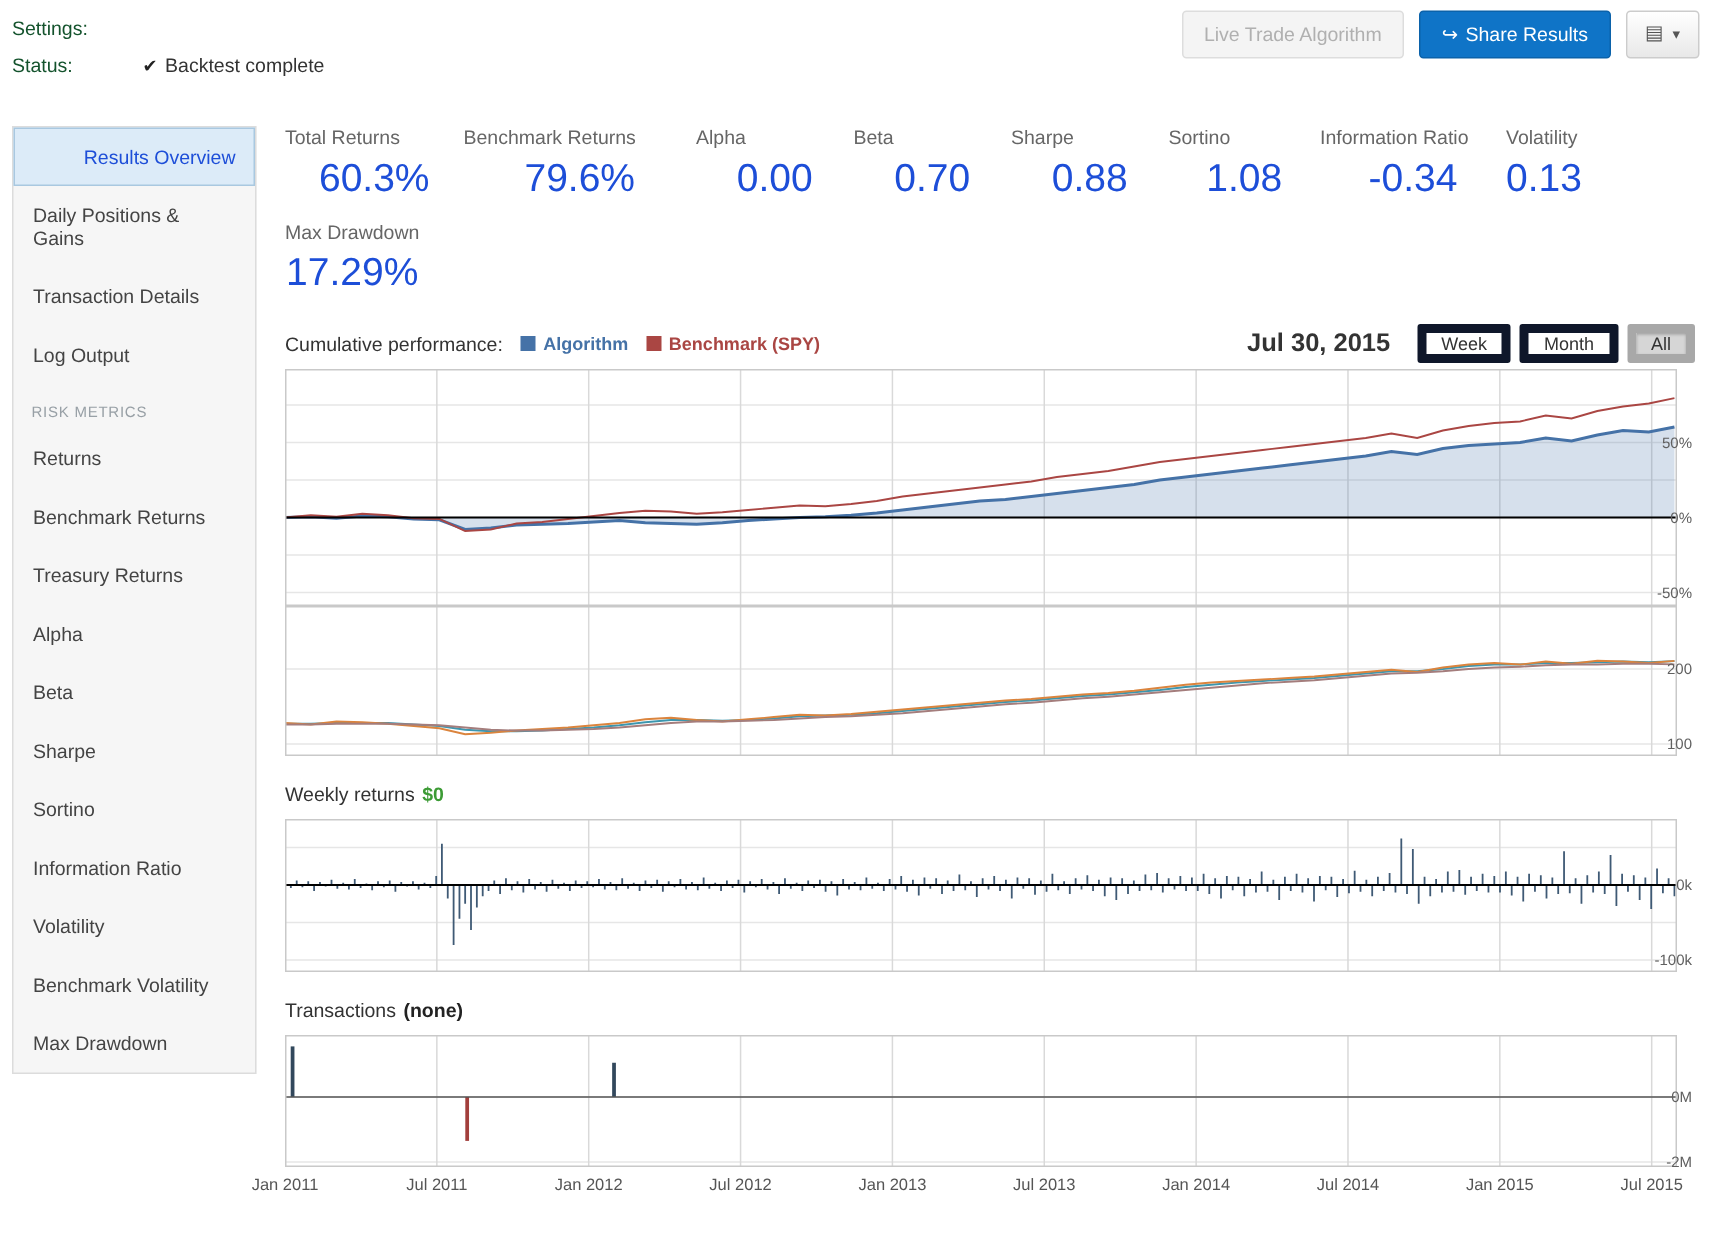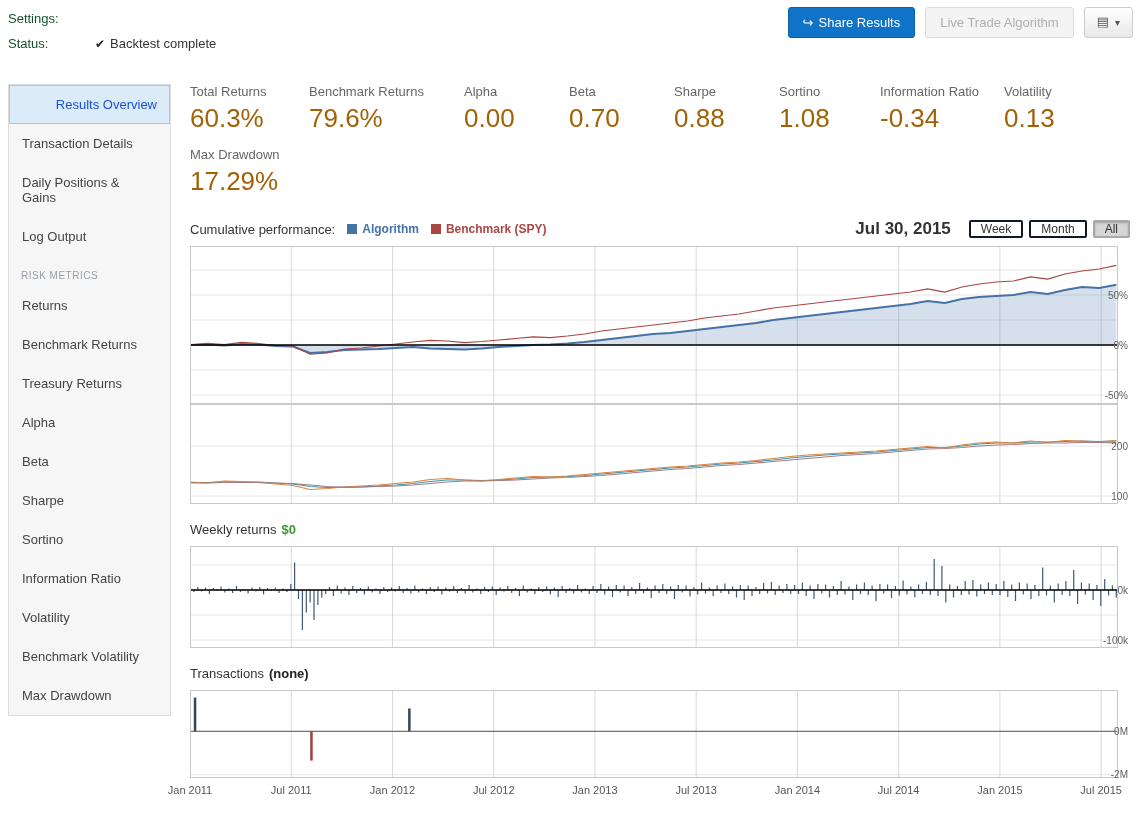--- a/index.html
+++ b/index.html
@@ -31,31 +31,31 @@
   
   .sidebar { width:163px; flex:none; background:#f6f6f6; border:1px solid #dcdcdc; font-size:13px; }
   .side-item { padding:11px 12px; color:#444; border:1px solid transparent; cursor:pointer; }
   .side-item.sel { background:#dcebf8; border-color:#a9c8e0; color:#1d4ed8;text-align:right; }
   .side-section { padding:14px 12px 5px 12px; font-size:10px; color:#98a0a6; letter-spacing:.5px; }
   
   main { width:940px; margin-left:19px; position:relative; }
   .stats-row { display:flex; }
   .stats-row2 { margin-top:13px; }
   .stat .lbl { font-size:13px; color:#666; }
-  .stat .val { font-size:26px; color:#a16207; margin-top:4px; }
+  .stat .val { font-size:26px; color:#1d4ed8; margin-top:4px;text-align:center; }
   
   .chart-head { display:flex; align-items:center; font-size:13px; color:#333;
                 margin:13px 0 5px 0; height:24px; }
   .chart-head.first { margin-top:20px; }
   .legend { display:inline-flex; align-items:center; margin-left:12px; gap:5px; cursor:pointer; }
   .sq { width:10px; height:10px; display:inline-block; }
   .leg-label { font-size:12px; font-weight:bold; }
   .chart-right { margin-left:auto; display:flex; align-items:center; gap:6px; }
   .date-label { font-weight:bold; font-size:17px; margin-right:12px; }
-  .range-btn { font-family:inherit; font-size:12px; padding:0 10px; border:2px solid #0f172a;
+  .range-btn { font-family:inherit; font-size:12px; padding:0 10px; border:6px solid #0f172a;
                background:#fff; border-radius:2px; color:#333; cursor:pointer; }
   .range-btn.active { background:#d6d6d6; border-color:#a8a8a8; box-shadow:inset 0 1px 2px rgba(0,0,0,.25); }
   .title-value-green { font-weight:bold; margin-left:5px; }
   .title-value-bold { font-weight:bold; color:#222; margin-left:5px; }
   svg.chart { display:block; }
   
   .xaxis { position:relative; height:17px; margin-top:4px; font-size:11px; color:#555; }
   .xtick { position:absolute; top:2px; transform:translateX(-50%); white-space:nowrap; }
 </style>
 </head>
@@ -65,32 +65,32 @@
 
   <header>
     <div class="hdr-row">
       <span class="hdr-label">Settings:</span>
     </div>
     <div class="hdr-row status-row">
       <span class="hdr-label">Status:</span>
       <span class="status-text"><span class="check">✔</span><span>Backtest complete</span></span>
     </div>
     <div class="hdr-buttons">
+      <button class="btn disabled">Live Trade Algorithm</button>
       <button class="btn primary"><span class="share-ic">↪</span><span>Share Results</span></button>
-      <button class="btn disabled">Live Trade Algorithm</button>
       <button class="btn menu"><span>▤</span><span class="caret">▾</span></button>
     </div>
   </header>
 
   <div class="body-row">
 
     <nav class="sidebar">
       <div class="side-item sel">Results Overview</div>
+      <div class="side-item">Daily Positions &amp; Gains</div>
       <div class="side-item">Transaction Details</div>
-      <div class="side-item">Daily Positions &amp; Gains</div>
       <div class="side-item">Log Output</div>
       <div class="side-section">RISK METRICS</div>
       <div class="side-item">Returns</div>
       <div class="side-item">Benchmark Returns</div>
       <div class="side-item">Treasury Returns</div>
       <div class="side-item">Alpha</div>
       <div class="side-item">Beta</div>
       <div class="side-item">Sharpe</div>
       <div class="side-item">Sortino</div>
       <div class="side-item">Information Ratio</div>

